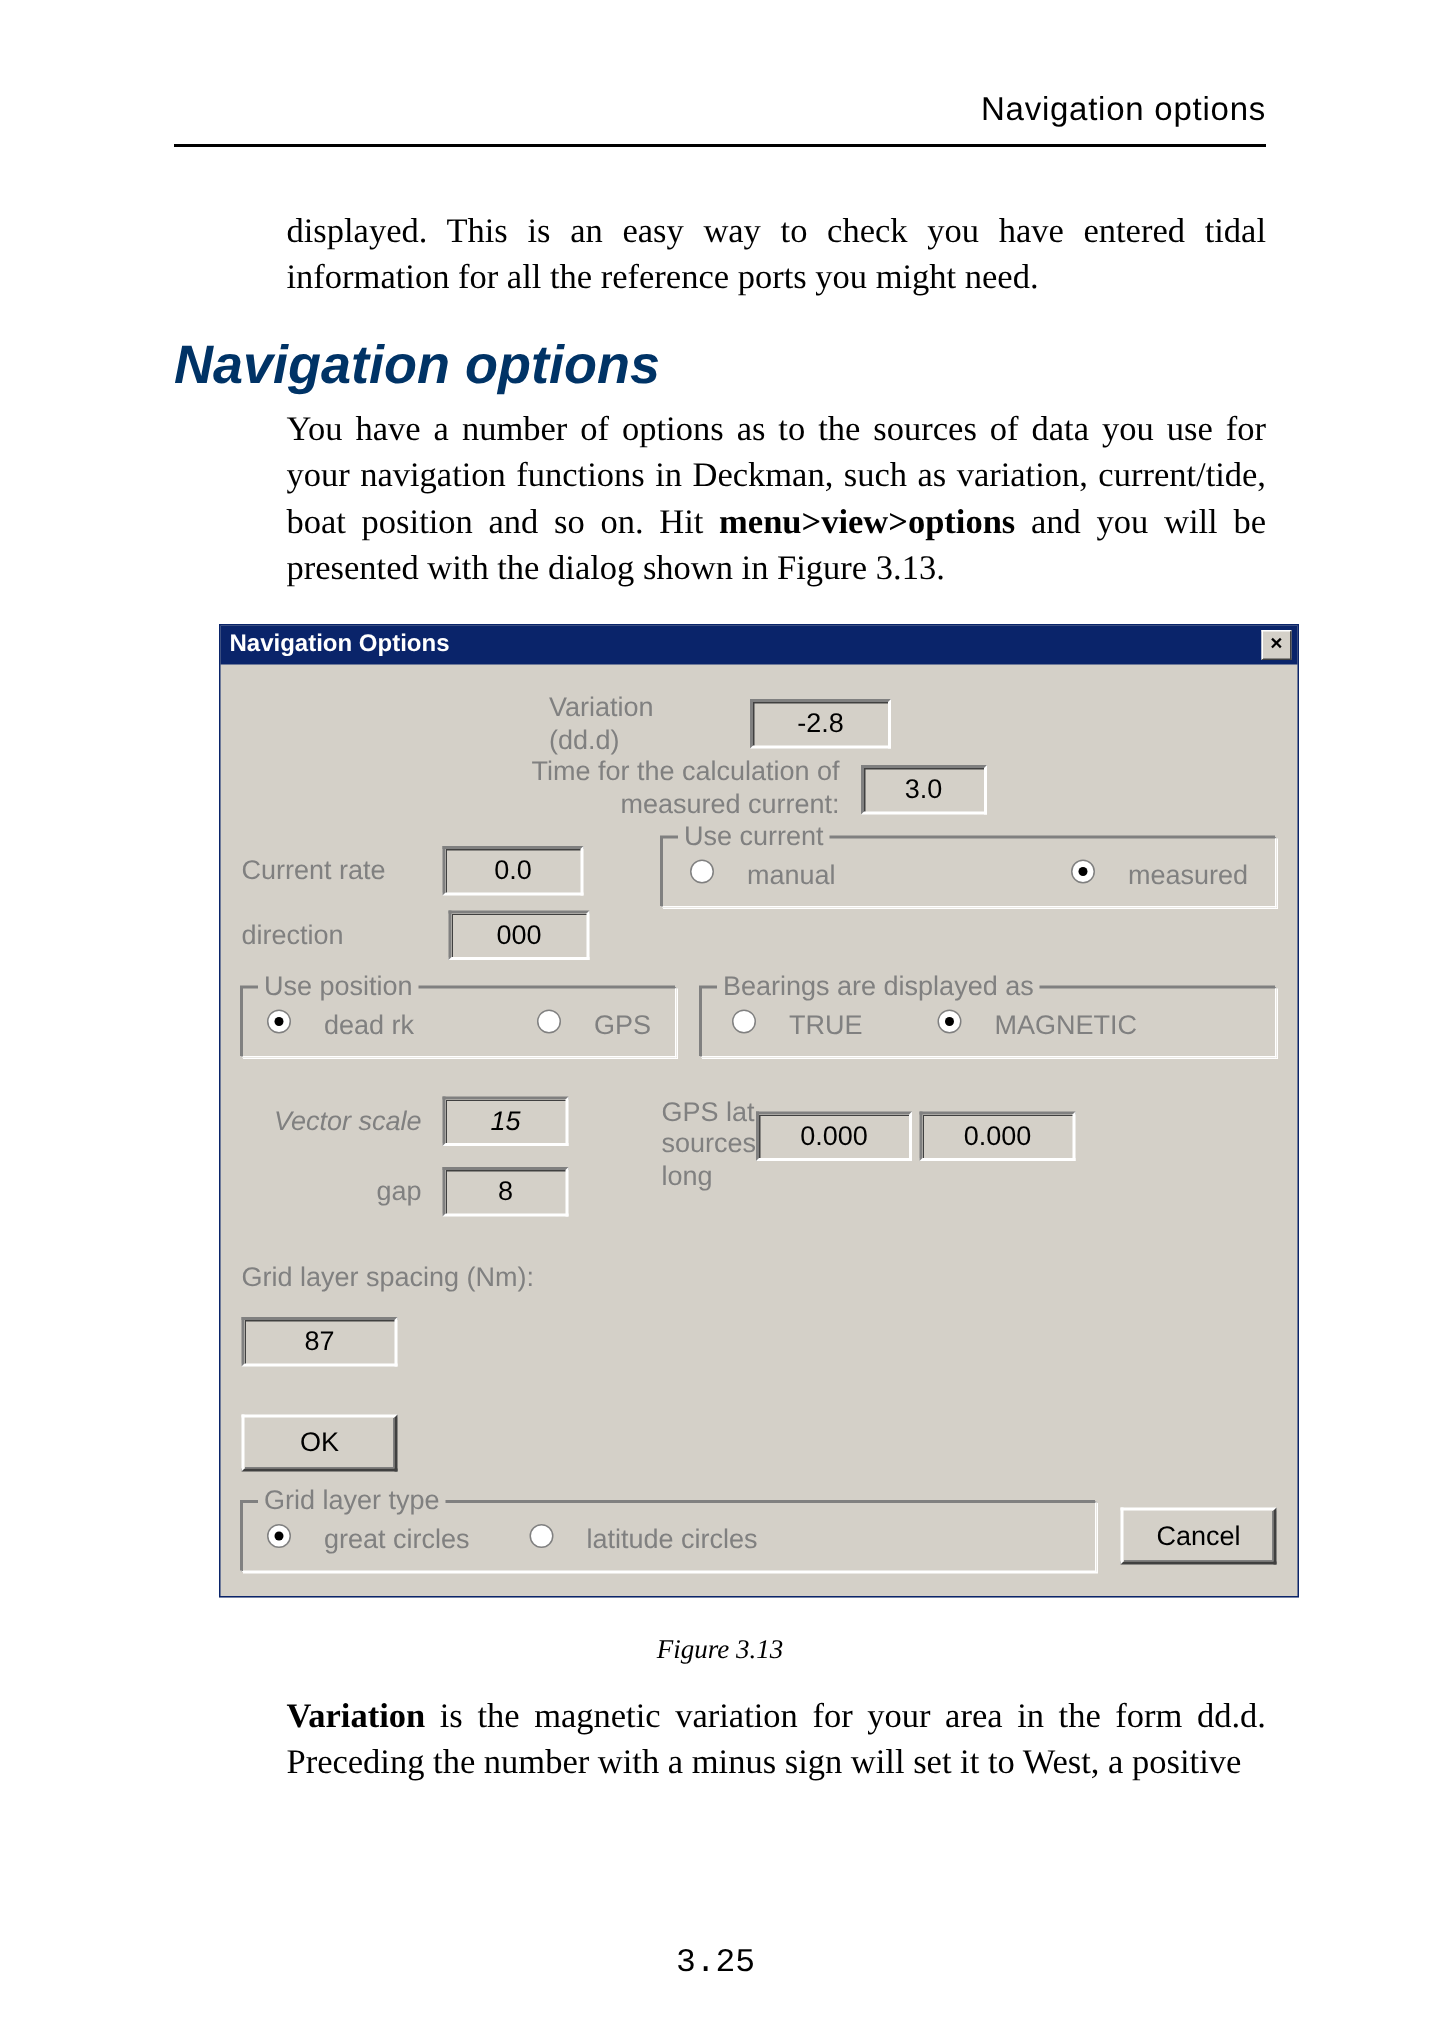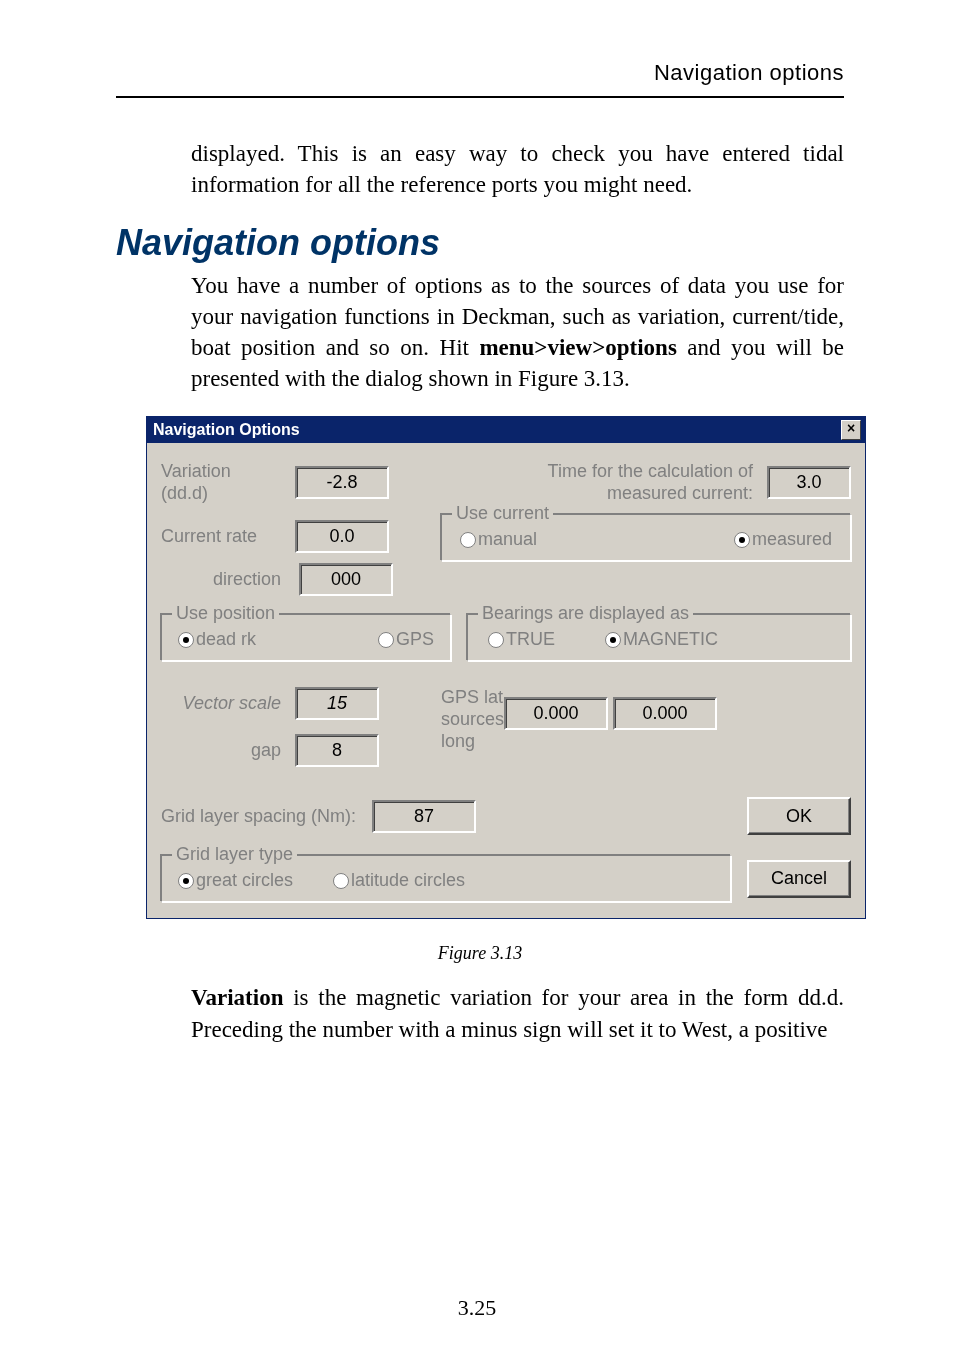--- a/index.html
+++ b/index.html
@@ -124,22 +124,22 @@
     position: absolute;
     top: -12px;
     left: 10px;
     background: #d4d0c8;
     padding: 0 4px;
     color: #808080;
     font-size: 18px;
   }
   .radio {
     display: inline-flex;
-    align-items: center;
-    gap: 2px;
+    align-items: flex-start;
+    gap: 22px;
     color: #808080;
   }
   .radio .dot {
     width: 14px;
     height: 14px;
     border-radius: 50%;
     background: #fff;
     border: 1px solid #808080;
     display: inline-flex;
     align-items: center;
@@ -168,21 +168,21 @@
     font-style: italic;
     font-size: 18px;
     margin: 24px 0 18px 0;
   }
   .page-num {
     position: absolute;
     bottom: 30px;
     left: 0;
     right: 0;
     text-align: center;
-    font-family: Liberation Serif, serif;
+    font-family: Liberation Mono, monospace;
     font-size: 22px;
   }
 </style>
 </head>
 <body>
 
 <div class="page">
 
   <div class="running-head">Navigation options</div>
   <hr class="head-rule">
@@ -196,42 +196,42 @@
   </p>
 
   <div class="figure-wrap">
     <div class="dlg">
       <div class="dlg-titlebar">
         <span>Navigation Options</span>
         <span class="dlg-close">×</span>
       </div>
       <div class="dlg-body">
 
-        <div class="row" style="align-items:center;">
+        <div class="row" style="align-items:center;flex-direction:column;">
           <div style="display:flex; align-items:center; gap:14px; width:280px;">
             <div class="lbl" style="width:120px; line-height:1.2;">Variation (dd.d)</div>
             <div class="sunken" style="width:70px;">-2.8</div>
           </div>
           <div style="flex:1; display:flex; align-items:center; justify-content:flex-end; gap:14px;">
             <div class="lbl" style="text-align:right; line-height:1.2;">
               <span>Time for the calculation of</span><br>
               <span>measured current:</span>
             </div>
             <div class="sunken" style="width:60px;">3.0</div>
           </div>
         </div>
 
         <div class="row" style="margin-top:10px; align-items:flex-start;">
           <div style="width:280px;">
             <div class="row" style="gap:14px; margin-top:6px;">
               <div class="lbl" style="width:120px; text-align:left;">Current rate</div>
               <div class="sunken" style="width:70px;">0.0</div>
             </div>
             <div class="row" style="gap:14px; margin-top:10px;">
-              <div class="lbl" style="width:120px; text-align:right; padding-right:4px;">direction</div>
+              <div class="lbl" style="width:120px; padding-right:4px;">direction</div>
               <div class="sunken" style="width:70px;">000</div>
             </div>
           </div>
           <div class="groupbox" style="flex:1; margin-top:0;">
             <div class="grouplegend">Use current</div>
             <div class="row" style="justify-content:space-between; padding:0 6px;">
               <span class="radio">
                   <span class="dot"></span>
                   <span>manual</span>
                 </span>
@@ -289,21 +289,21 @@
               <span>sources</span><br>
               <span>long</span>
             </div>
             <div>
               <div class="sunken" style="width:80px;">0.000</div>
               <div class="sunken" style="width:80px; margin-top:10px;">0.000</div>
             </div>
           </div>
         </div>
 
-        <div class="row" style="margin-top:30px; align-items:center; gap:16px;">
+        <div class="row" style="margin-top:30px; align-items:flex-start; gap:16px;flex-direction:column;">
           <div class="lbl">Grid layer spacing (Nm):</div>
           <div class="sunken" style="width:80px;">87</div>
           <div style="flex:1;"></div>
           <div class="btn">OK</div>
         </div>
 
         <div class="row" style="align-items:center; gap:16px; margin-top:6px;">
           <div class="groupbox" style="flex:1; margin-top:14px;">
             <div class="grouplegend">Grid layer type</div>
             <div class="row" style="gap:40px; padding:0 4px;">

